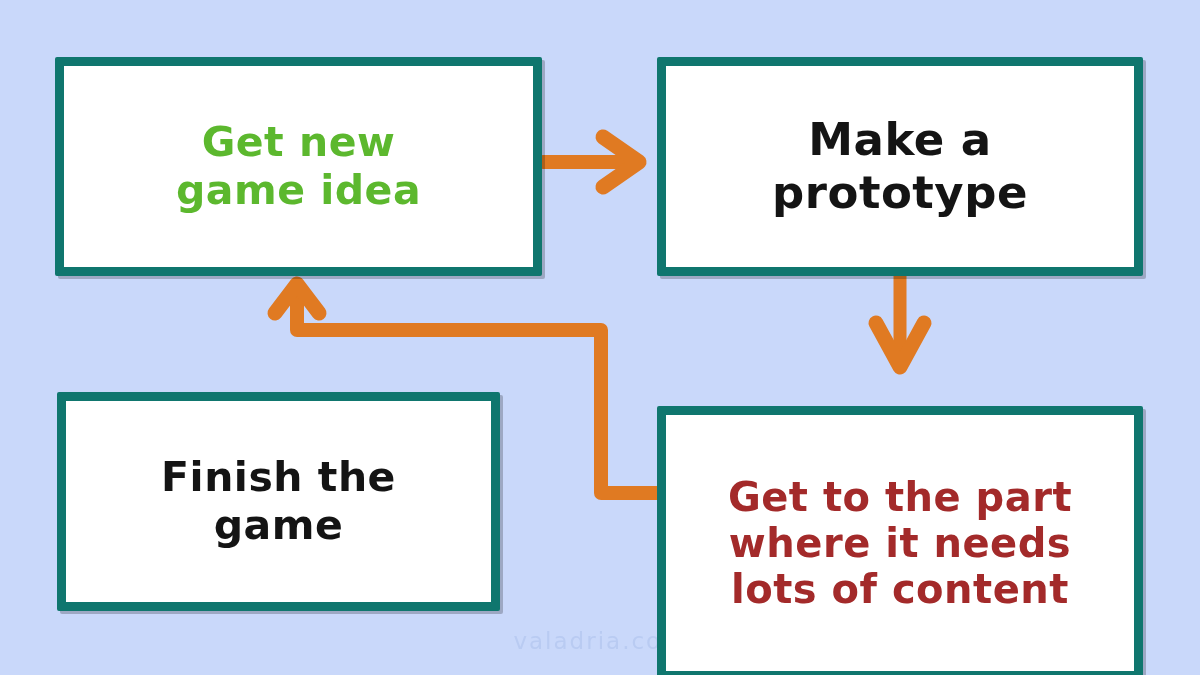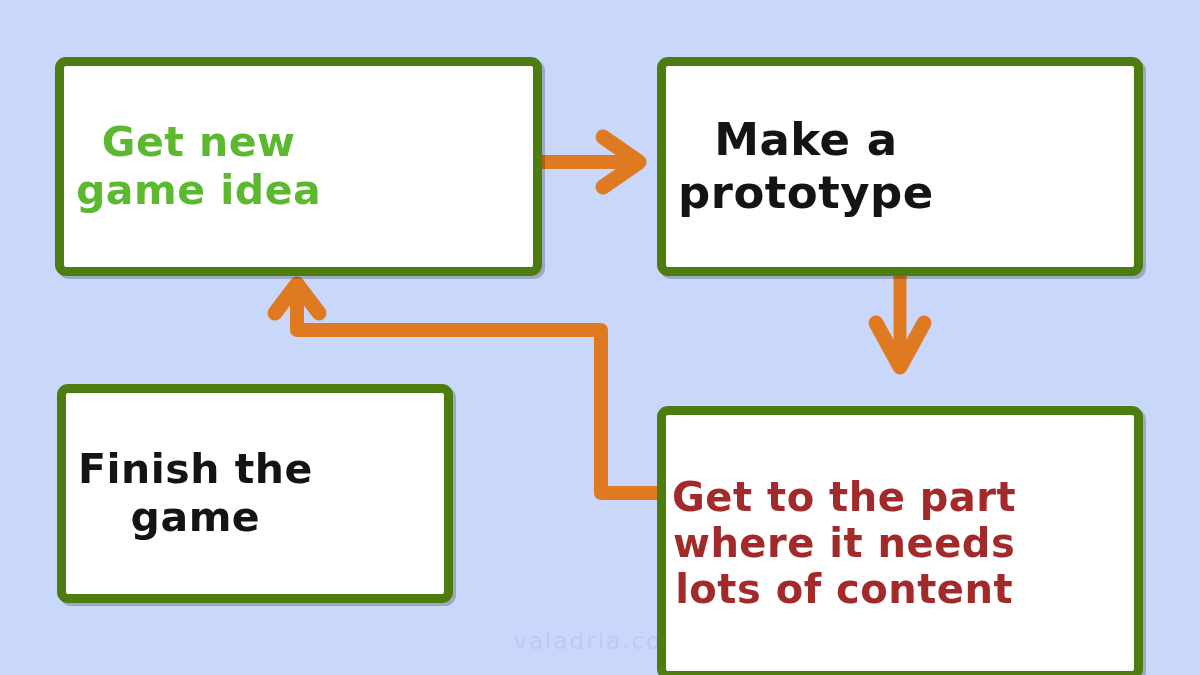--- a/index.html
+++ b/index.html
@@ -22,25 +22,26 @@
   .arrow-layer {
     position: absolute;
     left: 0;
     top: 0;
     width: 1200px;
     height: 675px;
   }
   .node {
     position: absolute;
     background: #ffffff;
-    border: 9px solid #4d7c0f;
-    border-radius: 11px;
+    border: 9px solid #0f766e;
+    border-radius: 2px;
     box-sizing: border-box;
     display: flex;
     align-items: center;
+    justify-content: center;
     box-shadow: 3px 3px 0 rgba(0,0,0,0.22);
     z-index: 3;
   }
   .node-text {
     text-align: center;
     font-family: "DejaVu Sans", sans-serif;
     font-weight: 700;
     letter-spacing: 0.5px;
     white-space: pre-line;
     padding: 0 12px;
@@ -56,21 +57,21 @@
   }
   #node-prototype {
     left: 657px; top: 57px;  width: 486px; height: 219px;
   }
   #node-prototype .node-text {
     color: #141414;
     font-size: 45px;
     line-height: 1.17;
   }
   #node-finish {
-    left: 57px;  top: 384px; width: 396px; height: 219px;
+    left: 57px;  top: 392px; width: 443px; height: 219px;
   }
   #node-finish .node-text {
     color: #141414;
     font-size: 41px;
     line-height: 1.17;
   }
   #node-content {
     left: 657px; top: 386px; width: 486px; height: 274px; margin-top: 20px;
   }
   #node-content .node-text {

